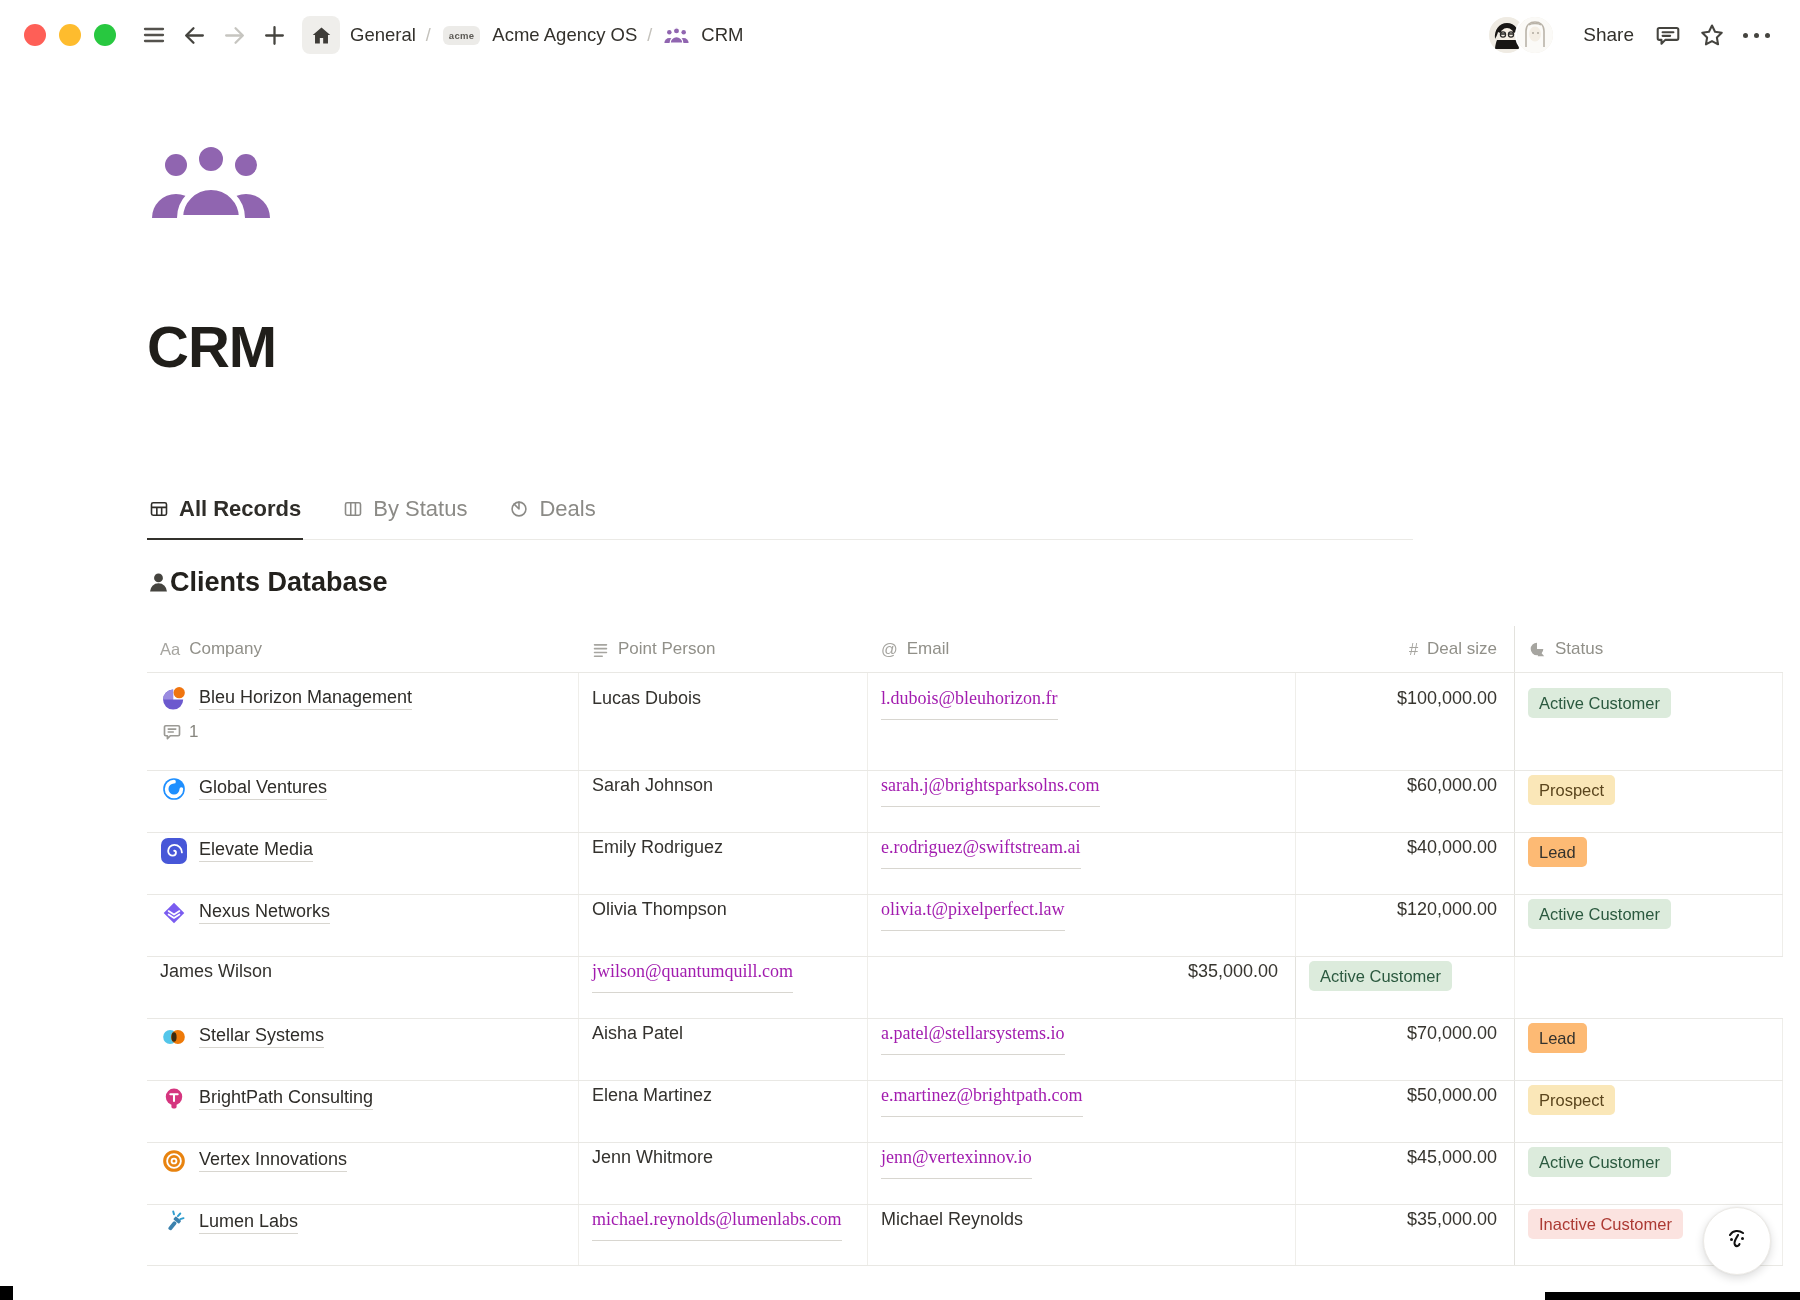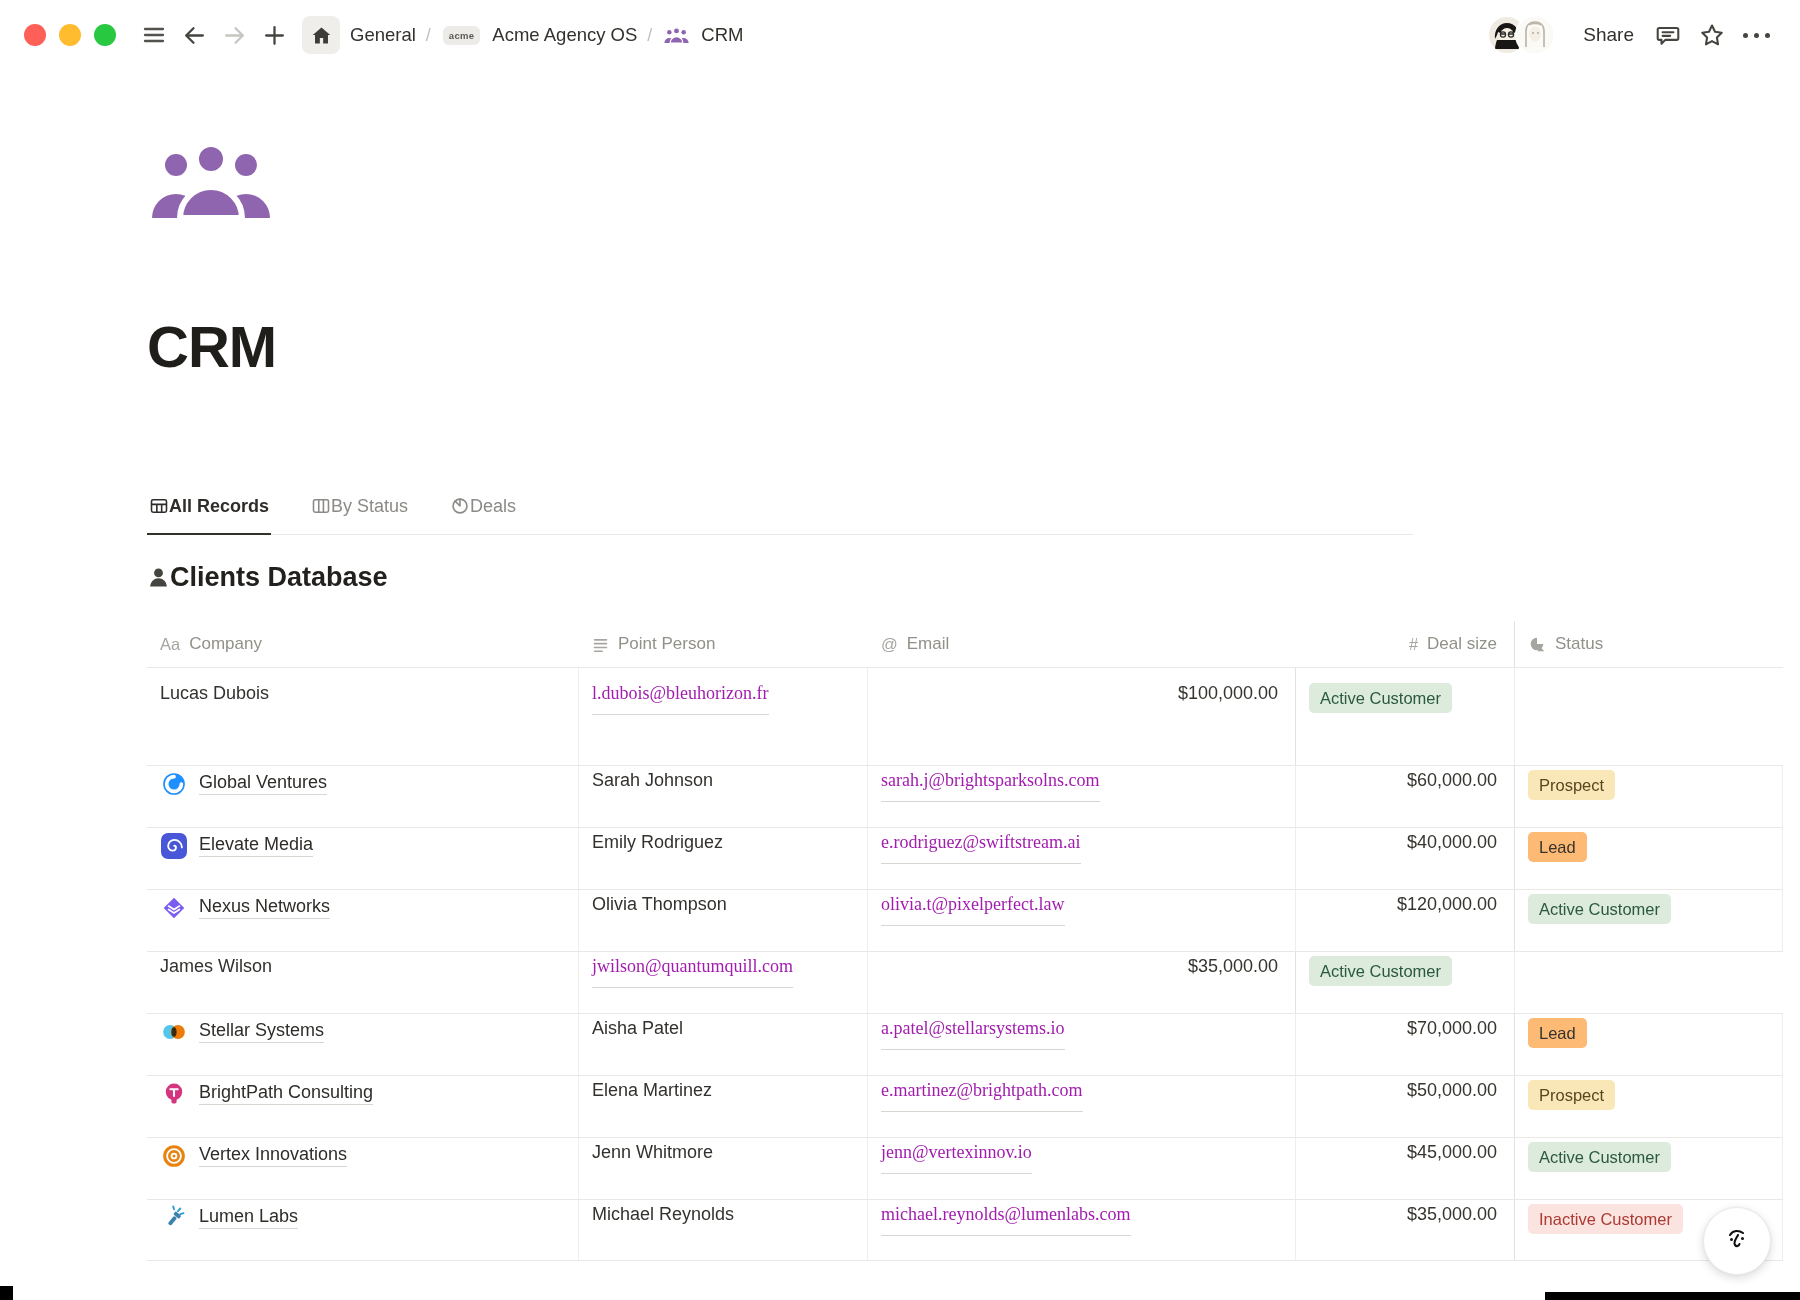--- a/index.html
+++ b/index.html
@@ -25,21 +25,21 @@
   .dots { display:flex; gap:6px; padding:0 10px; }
   .dots i { width:5px; height:5px; border-radius:50%; background:#45443F; }
 
   
   .content { padding-left:147px; }
   .page-icon { margin-top:70px; margin-left:3px; width:122px; height:78px; }
   h1.page-title { margin-top:94px; font-size:58px; font-weight:700; color:#201E1A; letter-spacing:-1px; line-height:70px; }
 
   
   .tabs { margin-top:108px; width:1266px; border-bottom:1px solid #EBEAE6; display:flex; gap:38px; }
-  .tab { display:flex; align-items:flex-start; gap:0; font-size:18px; color:#8B8A86; padding:6px 2px 16px 2px; border-bottom:2.5px solid transparent; margin-bottom:-1px; cursor:pointer; }
+  .tab { display:flex; align-items:center; gap:10px; font-size:22px; color:#8B8A86; padding:6px 2px 16px 2px; border-bottom:2.5px solid transparent; margin-bottom:-1px; cursor:pointer; }
   .tab.active { color:#2F2D29; font-weight:600; border-bottom-color:#33312C; }
   .tab svg { flex:none; }
 
   
   .db-head { margin-top:20px; height:44px; display:flex; align-items:center; }
   .db-head .ttl { font-size:27px; font-weight:700; color:#23211D; }
 
   
   .tbl { width:1636px; margin-top:22px; font-size:18px; }
   .trow, .thead { display:grid; grid-template-columns:432px 289px 428px 219px 268px; }
@@ -252,20 +252,41 @@
           <svg width="18" height="18" viewBox="0 0 24 24" fill="#A6A5A0">
               <path d="M12 12V3.6A8.4 8.4 0 1 0 20.4 12Z"></path>
               <path d="M14.6 13.6 21.6 21.8H13Z"></path>
             </svg>
         </span>
         <span>Status</span>
       </div>
     </div>
 
     <div class="trow first">
+      <div class="cell c1">
+        <div class="company-line">
+          <span class="brand">
+            <svg width="26" height="26" viewBox="0 0 24 24">
+                <path d="M11.2 3.2a9.3 9.3 0 1 0 9.3 9.3H11.2Z" fill="#6C59CE"></path>
+                <path d="M11.2 3.2a9.3 9.3 0 0 0-9.3 9.3h9.3Z" fill="#9A8BE0"></path>
+                <circle cx="16.8" cy="6.2" r="5.2" fill="#F0750F"></circle>
+              </svg>
+          </span>
+          <span class="cname">Bleu Horizon Management</span>
+        </div>
+        <div class="comment-line">
+          <span style="display:flex;">
+            <svg width="20" height="20" viewBox="0 0 24 24" fill="none" stroke="#9B9A95" stroke-width="2" stroke-linecap="round" stroke-linejoin="round">
+                <path d="M4.5 4.5h15a1.5 1.5 0 0 1 1.5 1.5v9a1.5 1.5 0 0 1-1.5 1.5H10l-3.5 3.5v-3.5h-2A1.5 1.5 0 0 1 3 15V6a1.5 1.5 0 0 1 1.5-1.5Z"></path>
+                <path d="M7.5 8.5h9M7.5 12h6"></path>
+              </svg>
+          </span>
+          <span>1</span>
+        </div>
+      </div>
       <div class="cell c2">
           <span class="person">Lucas Dubois</span>
         </div>
       <div class="cell c3">
           <span class="email">l.dubois@bleuhorizon.fr</span>
         </div>
       <div class="cell deal">
           <span>$100,000.00</span>
         </div>
       <div class="cell status">
@@ -455,25 +476,25 @@
                 <g transform="rotate(40 11 14)" fill="#3C82AE">
                   <rect x="7.6" y="6" width="6.8" height="3.6" rx="0.9"></rect>
                   <rect x="9.2" y="10" width="3.6" height="9.4" rx="1.5"></rect>
                 </g>
                 <path d="M15.6 5.6 17.8 3.2M17.8 8.4l3-.9M12 3.9l-.7-2.5" stroke="#2F9DCE" stroke-width="1.8" stroke-linecap="round"></path>
               </svg>
         </span>
         <span class="cname">Lumen Labs</span>
       </div>
         </div>
+      <div class="cell c3">
+          <span class="email">michael.reynolds@lumenlabs.com</span>
+        </div>
       <div class="cell c2">
           <span class="person">Michael Reynolds</span>
-        </div>
-      <div class="cell c3">
-          <span class="email">michael.reynolds@lumenlabs.com</span>
         </div>
       <div class="cell deal">
           <span>$35,000.00</span>
         </div>
       <div class="cell status">
           <span class="badge red">Inactive Customer</span>
         </div>
     </div>
 
   </div>

